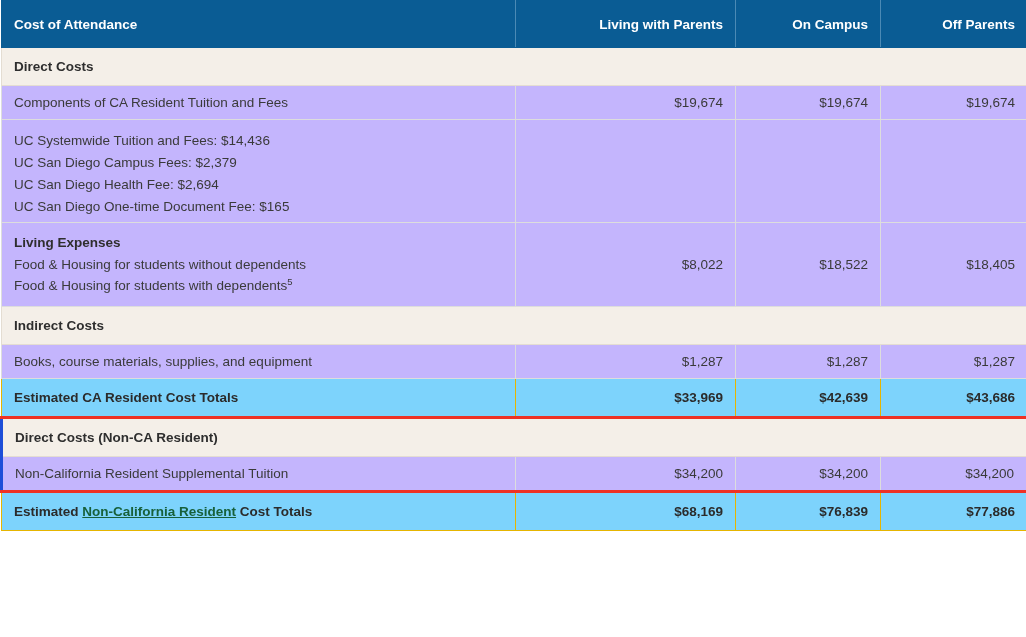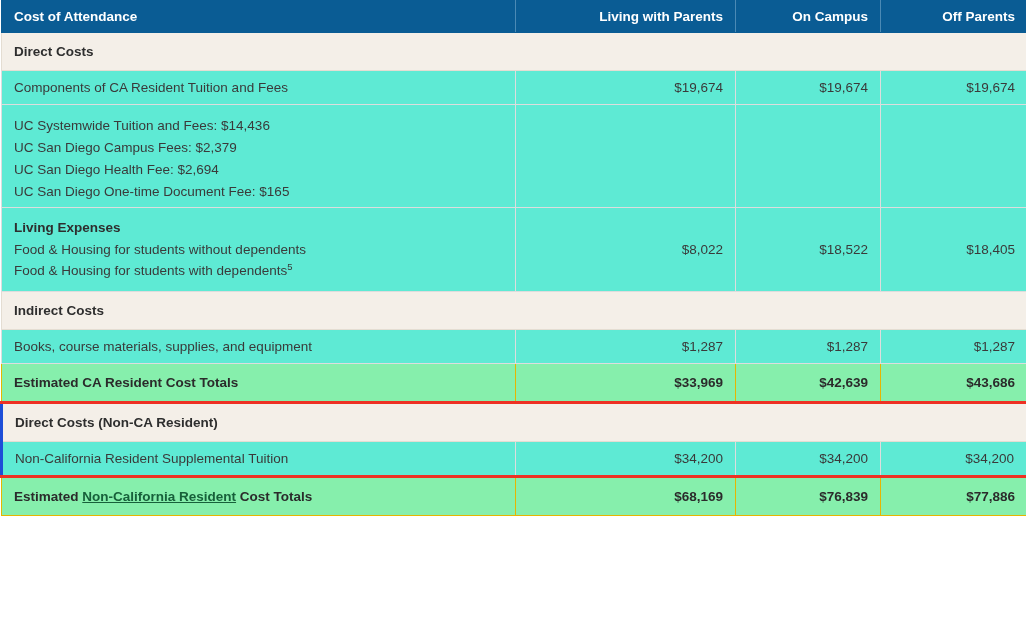--- a/index.html
+++ b/index.html
@@ -23,59 +23,59 @@
   .coa-table col.c-parent { width: 220px; }
   .coa-table col.c-on     { width: 145px; }
   .coa-table col.c-off    { width: 147px; }
 
   
   thead th {
     background: #0a5c94;
     color: #ffffff;
     font-weight: bold;
     font-size: 13.5px;
-    height: 32px;
+    height: 47px;
     padding: 0 12px;
     border: 1px solid #0a5c94;
     border-right-color: #4b8ab5;
     vertical-align: middle;
     white-space: nowrap;
   }
   thead th.th-label { text-align: left; }
   thead th.th-num   { text-align: right; }
   thead th:last-child { border-right-color: #0a5c94; }
 
   
   tbody td {
     border: 1px solid #dddddd;
     padding: 9px 12px;
     vertical-align: top;
     color: #3a3a3a;
-    background: #5eead4;
+    background: #c4b5fd;
   }
   tbody td.num {
     text-align: right;
     white-space: nowrap;
     vertical-align: middle;
   }
   tbody td.lbl { text-align: left; }
 
   
   tr.section-row td {
     background: #f4efe8;
     font-weight: bold;
     color: #2e2e2e;
     padding: 11px 12px;
     border-color: #e4ddd2;
     margin-left: 16px;
   }
 
   
   tr.total-row td {
-    background: #86efac;
+    background: #7dd3fc;
     font-weight: bold;
     color: #2b2b2b;
     border-color: #e6b500;
     padding: 11px 12px;
     vertical-align: middle;
   }
   tr.total-row td.num { text-align: right; }
 
   
   tr.hl-top td { border-top: 3px solid #ee3124; }

